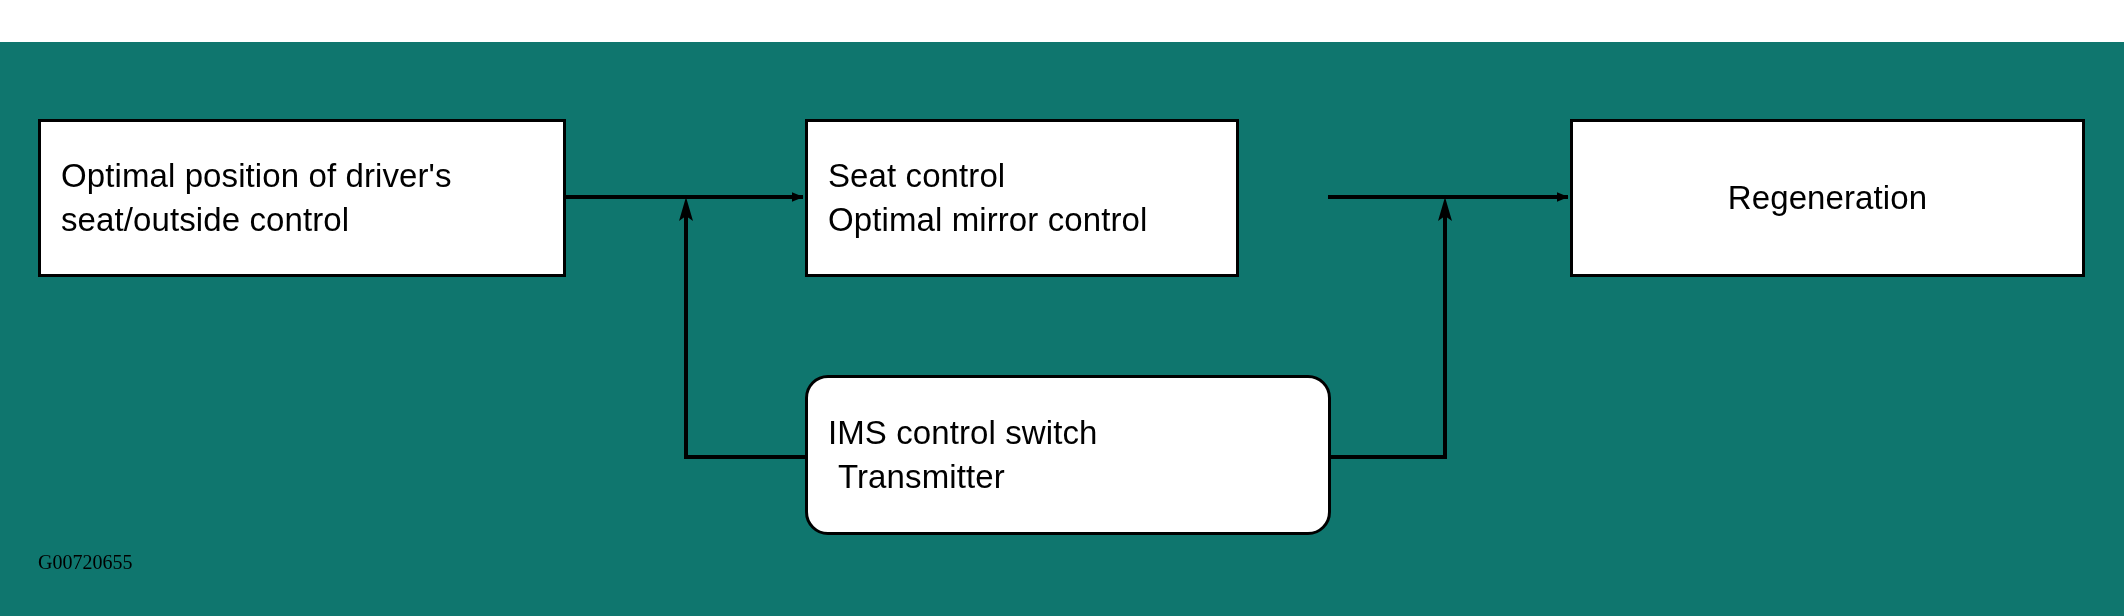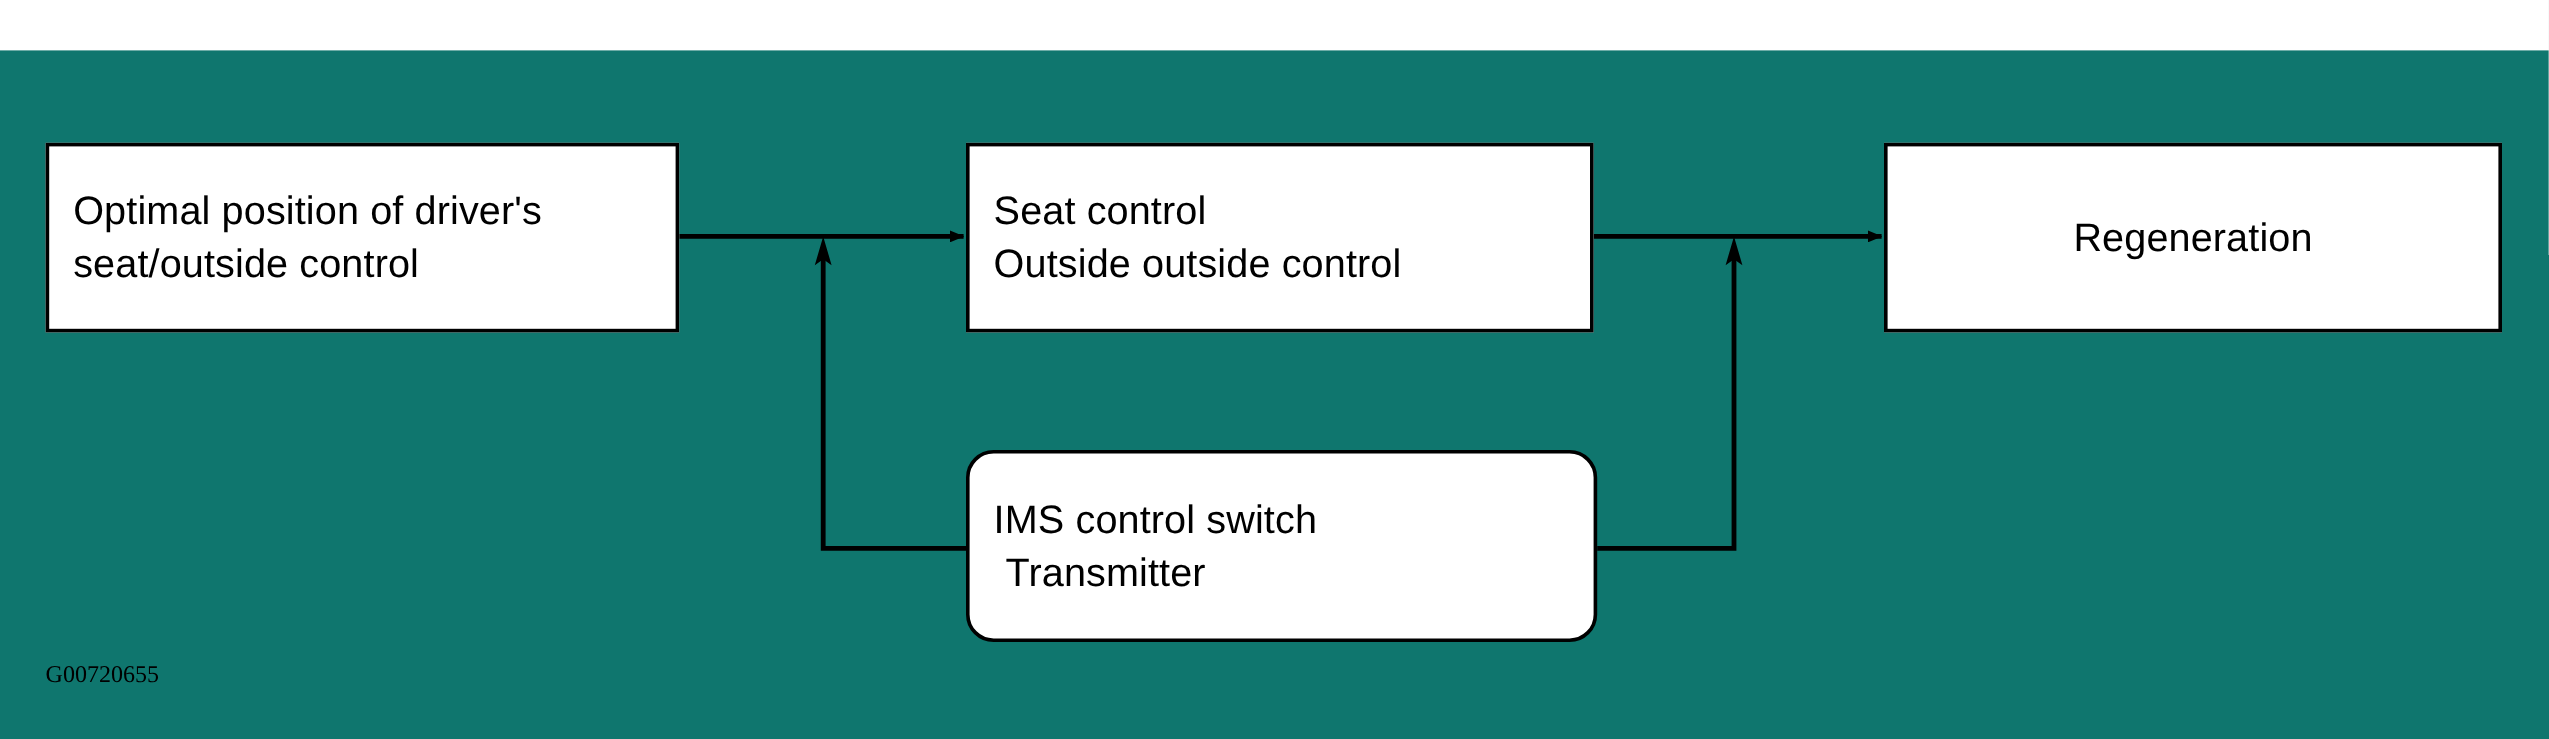--- a/index.html
+++ b/index.html
@@ -51,21 +51,21 @@
     color: #000000;
     letter-spacing: 0.1px;
   }
   .node-line.indented {
     padding-left: 10px;
   }
   #box-optimal-position {
     left: 38px;  top: 77px;  width: 528px; height: 158px;
   }
   #box-seat-control {
-    left: 805px; top: 77px;  width: 523px; height: 158px;
+    left: 805px; top: 77px;  width: 434px; height: 158px;
   }
   #box-regeneration {
     left: 1570px; top: 77px; width: 515px; height: 158px;
   }
   #box-ims-control-switch {
     left: 805px; top: 333px; width: 526px; height: 160px; border-radius: 23px;
   }
   #figure-caption {
     position: absolute;
     left: 38px;
@@ -111,21 +111,21 @@
     </g>
   </svg>
 
   <div class="node-box align-left" id="box-optimal-position">
     <span class="node-line">Optimal position of driver's</span>
     <span class="node-line">seat/outside control</span>
   </div>
 
   <div class="node-box align-left" id="box-seat-control">
     <span class="node-line">Seat control</span>
-    <span class="node-line">Outside outside control</span>
+    <span class="node-line">Optimal mirror control</span>
   </div>
 
   <div class="node-box align-center" id="box-regeneration">
     <span class="node-line">Regeneration</span>
   </div>
 
   <div class="node-box align-left" id="box-ims-control-switch">
     <span class="node-line">IMS control switch</span>
     <span class="node-line indented">Transmitter</span>
   </div>

